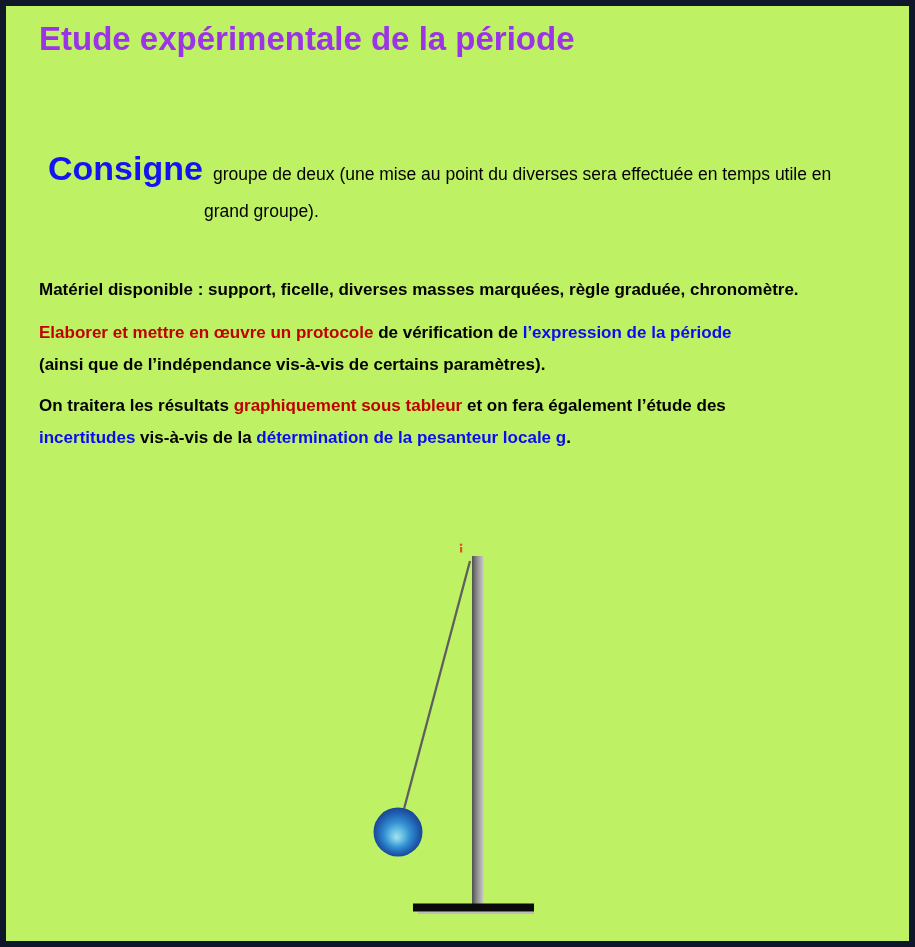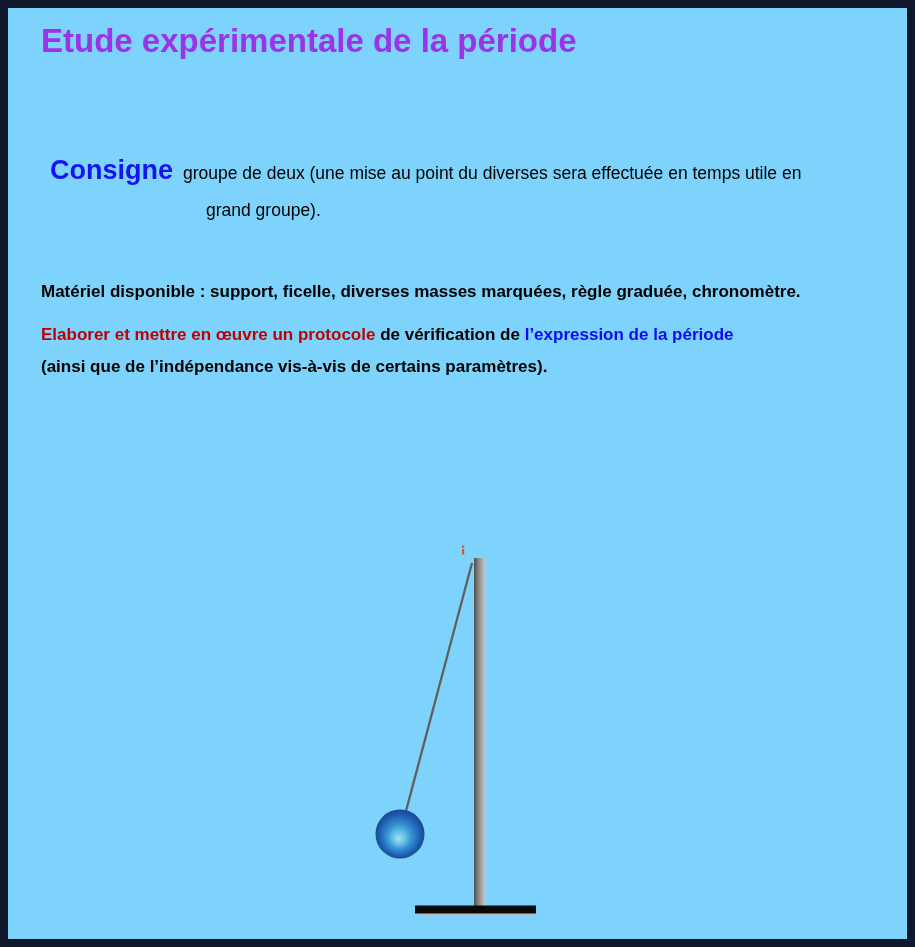--- a/index.html
+++ b/index.html
@@ -5,22 +5,22 @@
   html, body {
     margin: 0;
     padding: 0;
     background: #ffffff;
   }
   .page {
     position: relative;
     width: 915px;
     height: 947px;
     box-sizing: border-box;
-    border: 8px solid #0f172a;
-    background: #7dd3fc;
+    border: 6px solid #0f172a;
+    background: #bef264;
     font-family: "Liberation Sans", "DejaVu Sans", sans-serif;
     overflow: hidden;
   }
   .title {
     position: absolute;
     left: 33px;
     top: 14px;
     margin: 0;
     font-size: 33px;
     font-weight: bold;
@@ -32,21 +32,21 @@
     left: 42px;
     top: 144px;
     width: 835px;
     margin: 0;
     font-size: 17.5px;
     font-weight: normal;
     color: #000000;
     line-height: 37px;
   }
   .consigne-label {
-    font-size: 27px;
+    font-size: 34px;
     font-weight: bold;
     color: #1414f0;
     margin-right: 10px;
   }
   .consigne-line2 {
     margin-left: 156px;
     text-align: center;
   }
   .para {
     position: absolute;
@@ -85,20 +85,24 @@
 
   <p class="para p-protocole">
     <span class="seg-red">Elaborer et mettre en œuvre un protocole</span><span> de vérification de </span><span class="seg-blue">l’expression de la période</span><br>
     <span>(ainsi que de l’indépendance vis-à-vis de certains paramètres).</span>
   </p>
 
   <p class="para p-materiel">
     <span>Matériel disponible : support, ficelle, diverses masses marquées, règle graduée, chronomètre.</span>
   </p>
 
+  <p class="para p-resultats">
+    <span>On traitera les résultats </span><span class="seg-red">graphiquement sous tableur</span><span> et on fera également l’étude des</span><br>
+    <span class="seg-blue">incertitudes</span><span> vis-à-vis de la </span><span class="seg-blue">détermination de la pesanteur locale g</span><span>.</span>
+  </p>
 
   <svg class="figure-svg" viewBox="330 528 240 385" xmlns="http://www.w3.org/2000/svg">
     <defs>
       <linearGradient id="poleGrad" x1="0" y1="0" x2="1" y2="0">
         <stop offset="0" stop-color="#4e4e4e"></stop>
         <stop offset="0.45" stop-color="#8f8f8f"></stop>
         <stop offset="1" stop-color="#c9c9c9"></stop>
       </linearGradient>
       <radialGradient id="ballGrad" cx="50%" cy="50%" r="54%" fx="47%" fy="61%">
         <stop offset="0" stop-color="#a5e2ee"></stop>

